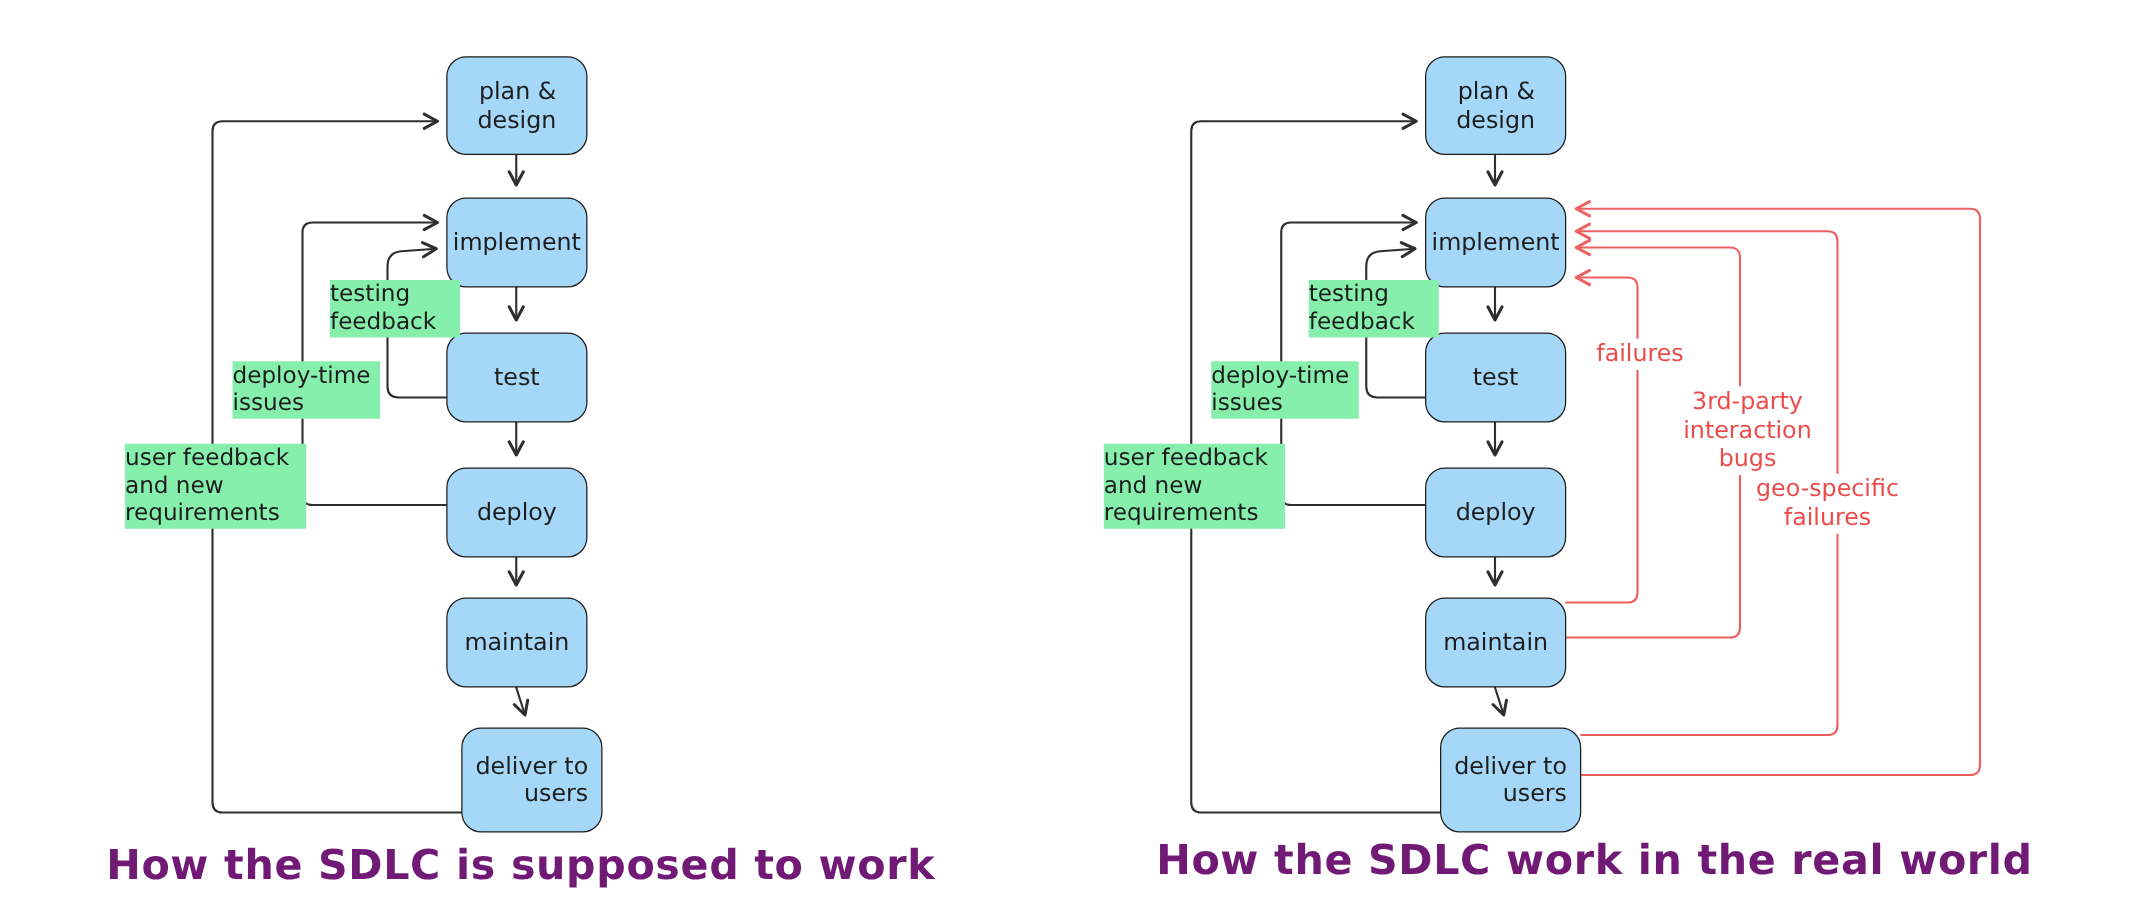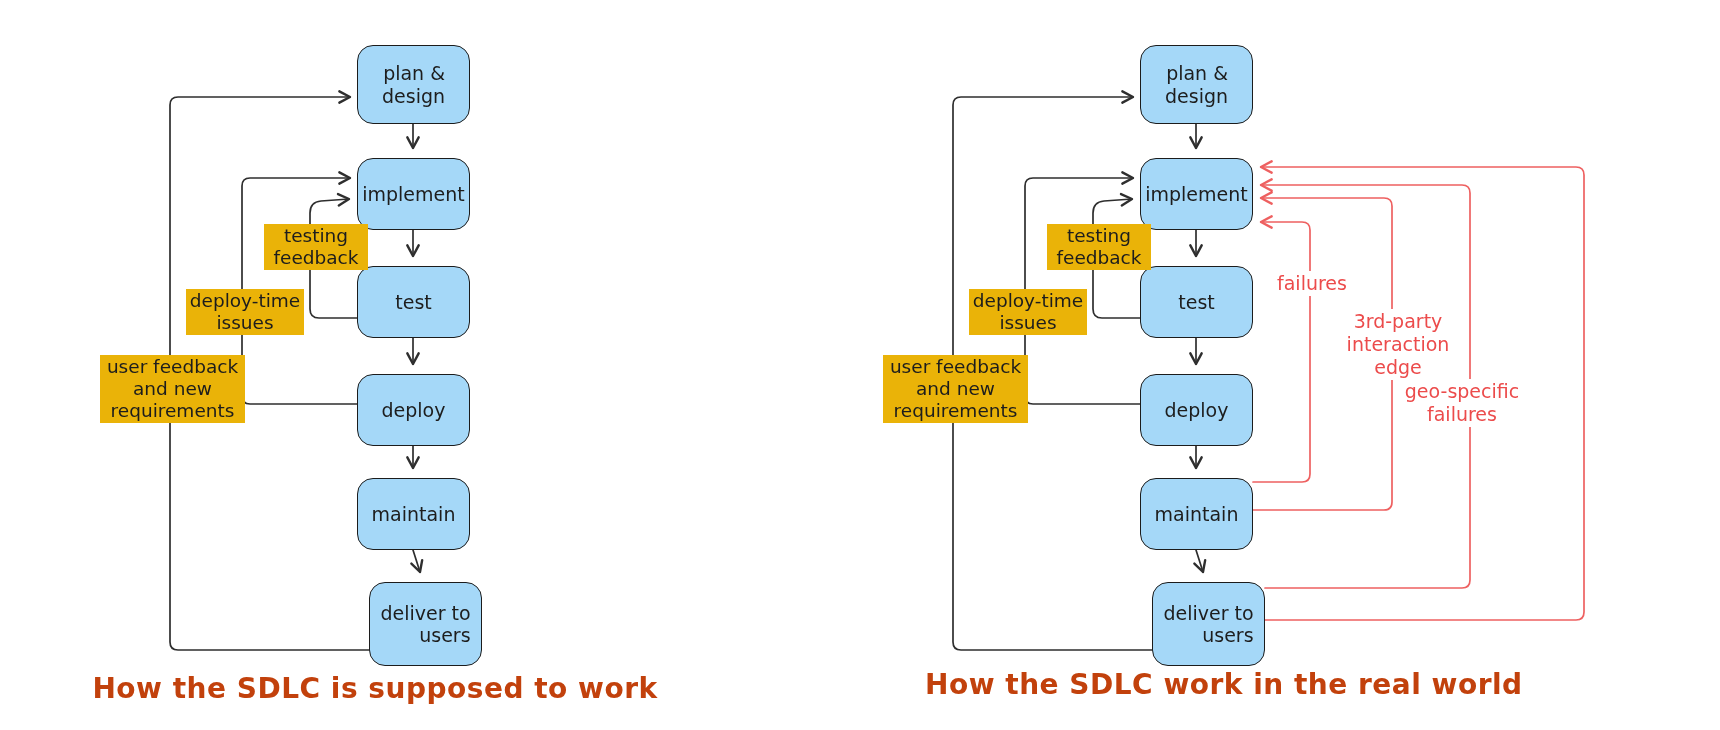--- a/index.html
+++ b/index.html
@@ -16,30 +16,30 @@
   .lines path{fill:none;stroke-width:1.7px;stroke-linecap:round;stroke-linejoin:round;}
   .lines path.black{stroke:var(--arrow);}
   .lines path.red{stroke:var(--failure);opacity:.88;}
   .node{
     position:absolute;display:flex;align-items:center;justify-content:center;
     background:var(--node-fill);border:1.8px solid var(--node-stroke);border-radius:16px;
     font-size:19px;line-height:1.18;text-align:right;white-space:pre-line;color:var(--ink);
     box-sizing:border-box;
   }
   .edge-label{
-    position:absolute;background:#eab308;text-align:center;white-space:pre-line;
+    position:absolute;background:#86efac;text-align:left;white-space:pre-line;
     font-size:18.5px;line-height:22px;color:var(--ink);padding:1px 0;
   }
   .failure-label{
     position:absolute;background:#ffffff;text-align:center;white-space:pre-line;
     font-size:19px;line-height:23px;color:var(--failure);padding:1px 0;
   }
   .caption{
-    position:absolute;text-align:center;font-size:28px;font-weight:600;
-    letter-spacing:.5px;color:#c2410c;white-space:nowrap;
+    position:absolute;text-align:center;font-size:33px;font-weight:600;
+    letter-spacing:.5px;color:#701a75;white-space:nowrap;
   }
 </style>
 </head>
 <body>
 
 <div class="canvas">
 
   <svg class="lines" viewBox="0 0 1720 730" xmlns="http://www.w3.org/2000/svg">
     <defs>
       <marker id="mb" viewBox="0 0 12 12" refX="9.5" refY="6" markerWidth="10" markerHeight="10" orient="auto">
@@ -108,19 +108,19 @@
 feedback</div>
   <div class="edge-label" style="left:969px;top:289px;width:118px;">deploy-time
 issues</div>
   <div class="edge-label" style="left:883px;top:355px;width:145px;">user feedback
 and new
 requirements</div>
 
   <div class="failure-label" style="left:1266px;top:271px;width:92px;">failures</div>
   <div class="failure-label" style="left:1342px;top:309px;width:112px;">3rd-party
 interaction
-edge</div>
+bugs</div>
   <div class="failure-label" style="left:1398px;top:379px;width:128px;">geo-specific
 failures</div>
 
   <div class="caption" style="left:925px;top:668px;width:580px;">How the SDLC work in the real world</div>
 
 </div>
 
 </body></html>

